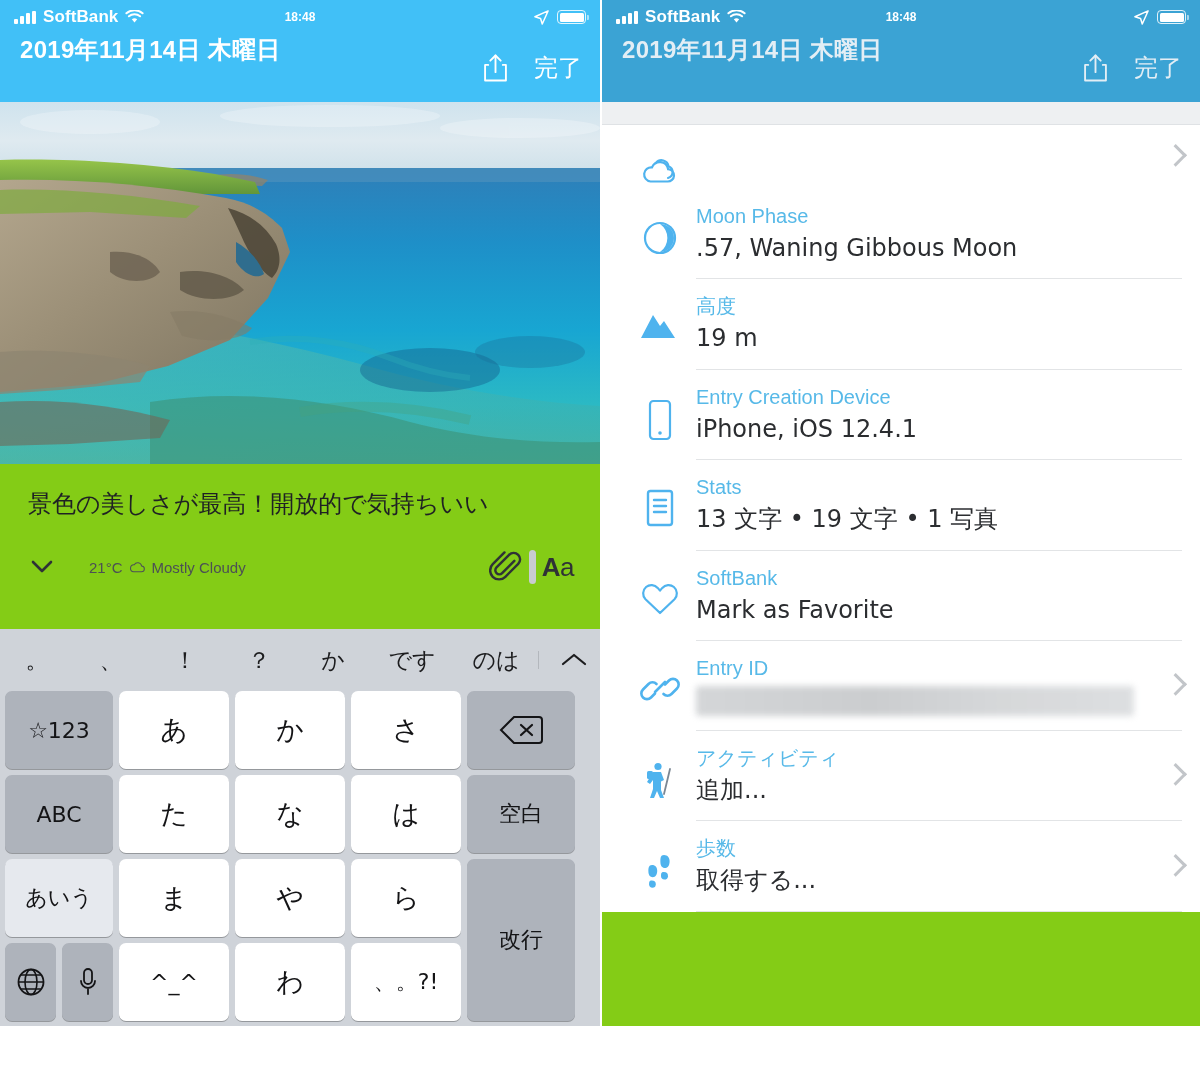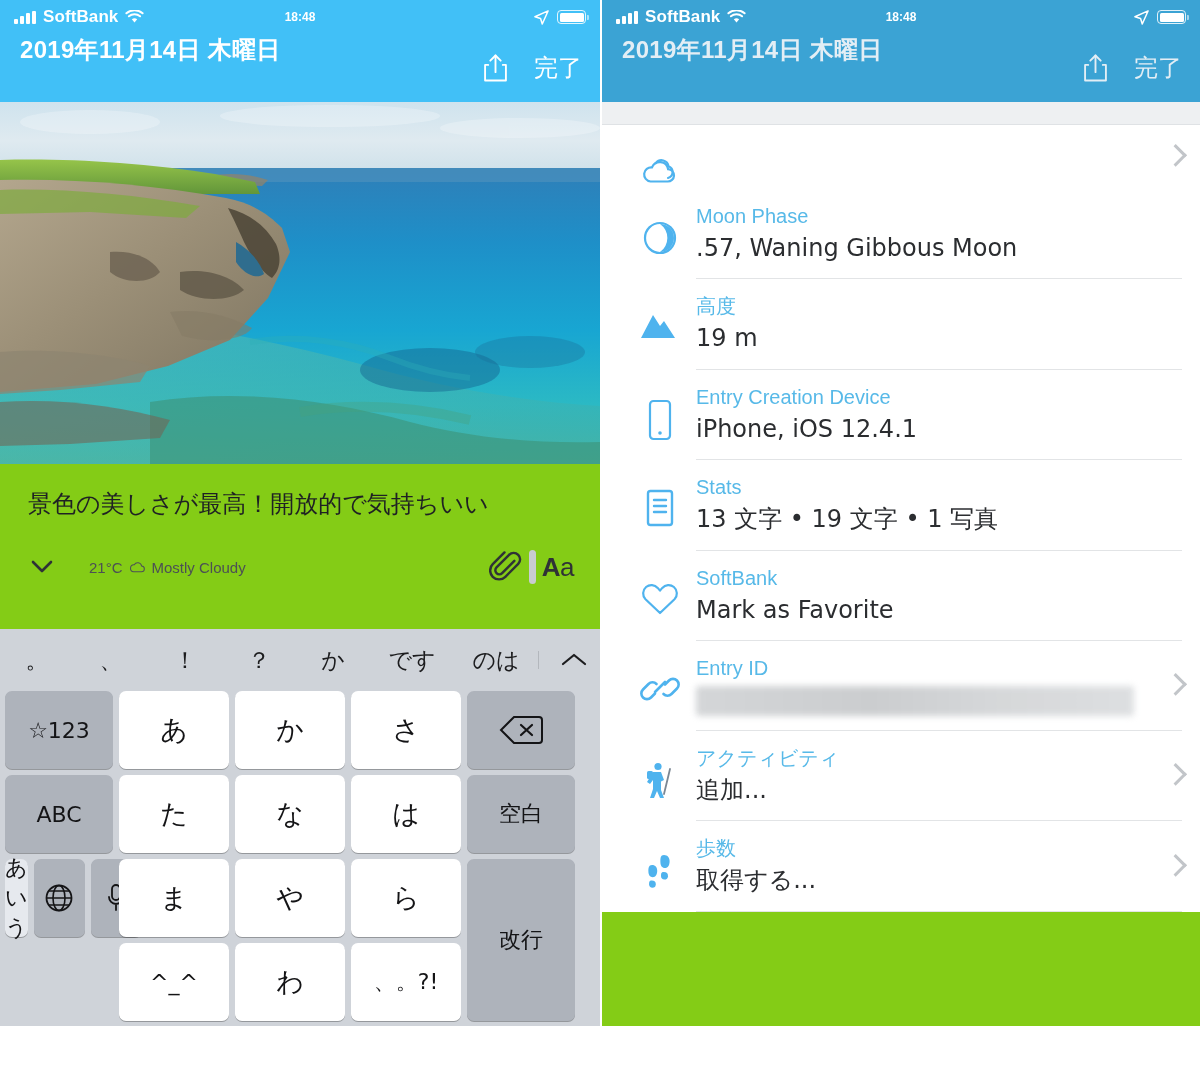--- a/index.html
+++ b/index.html
@@ -100,21 +100,21 @@
     background:#ffffff;
   }
   .key.fn{background:#aeb3bb;}
   .key.fn2{background:#e6e9ee;}
   .key.w-side{width:108px;}
   .key.w-main{width:110px;}
   .key.half{width:51px;}
   .key.small{font-size:22px;}
   .kstack{display:flex;flex-direction:column;gap:6px;}
   .tall{height:162px;}
-  .sidecol{display:flex;flex-direction:row;gap:6px;width:108px;}
+  .sidecol{display:flex;flex-direction:column;gap:6px;width:108px;}
   .dualrow{display:flex;gap:6px;width:108px;height:78px;}
 
   
   .greystrip{height:22px;background:#eef0f2;border-bottom:1px solid #dfe2e5;}
   .mlist{background:#fff;}
   .mrow{
     display:flex;align-items:flex-start;
     padding:14px 18px 0 22px;box-sizing:border-box;position:relative;
   }
   .mrow .ico{width:72px;flex:0 0 72px;display:flex;align-items:center;justify-content:center;

